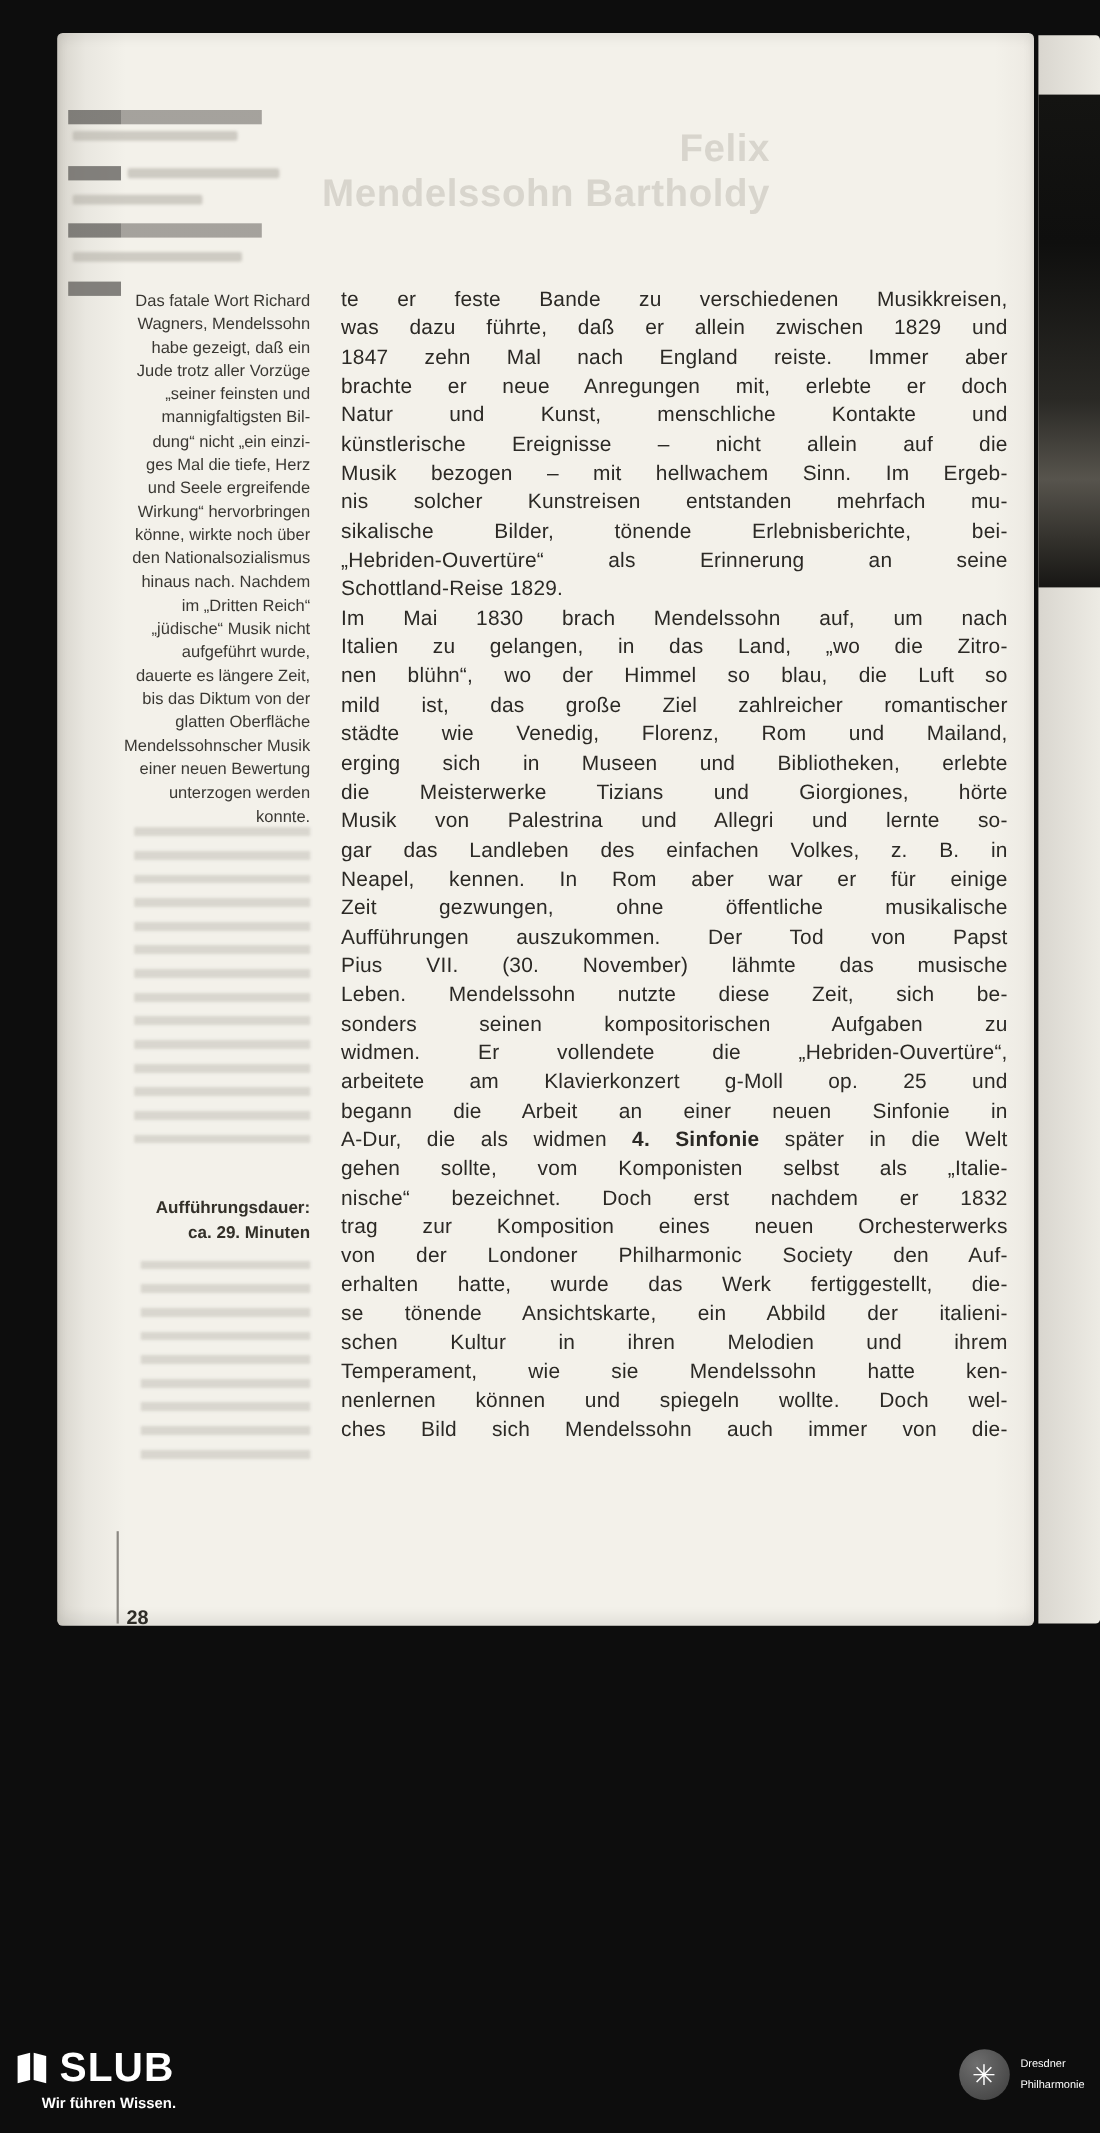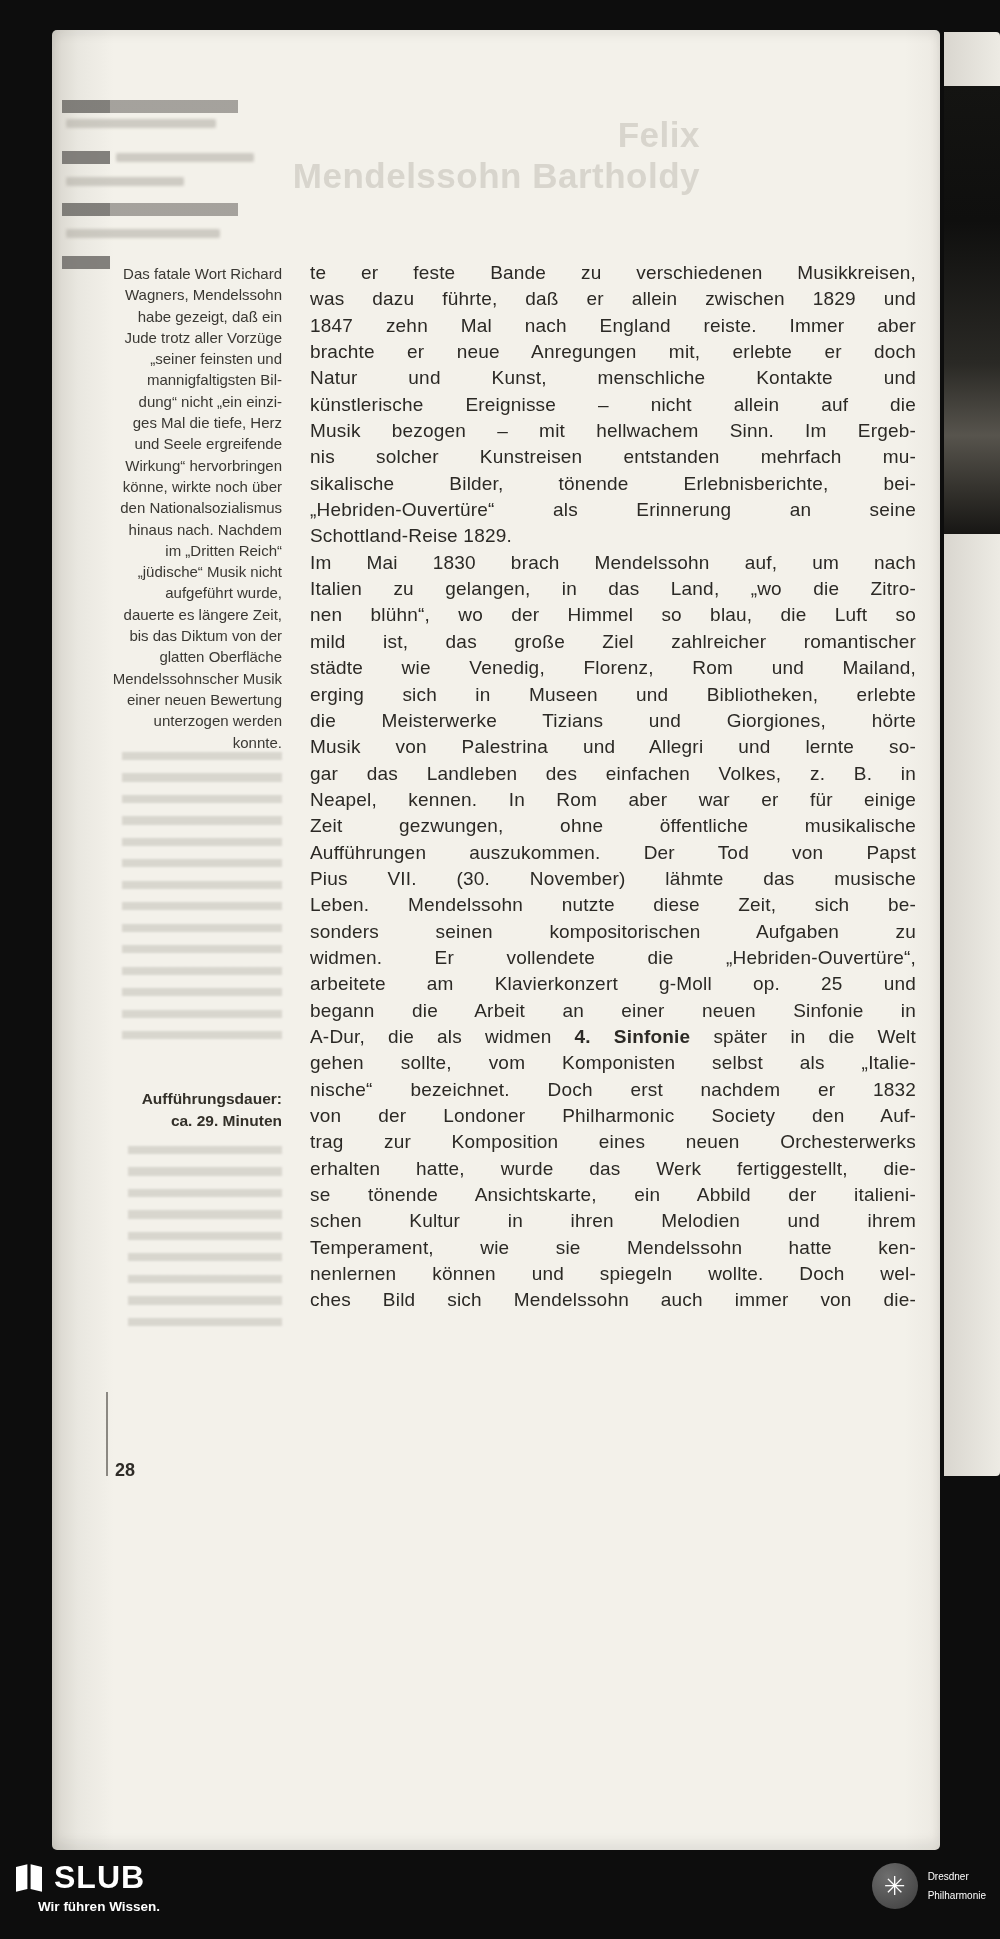--- a/index.html
+++ b/index.html
@@ -4,21 +4,21 @@
 <style>
   :root{
     --background:#0d0d0d; --paper:#f3f1ea; --ink:#2b2925; --sidebar-ink:#3a3833;
     --ghost:#d8d5cd; --footer-text:#ffffff;
   }
   html,body{margin:0;padding:0;background:var(--background);}
   body{width:1000px;height:1939px;overflow:hidden;font-family:"Liberation Sans",sans-serif;}
   .viewer{position:relative;width:1000px;height:1939px;background:var(--background);}
 
   
-  .page{position:absolute;left:52px;top:30px;width:888px;height:1820px;border-radius:5px;
+  .page{position:absolute;left:52px;top:30px;width:888px;height:1448px;border-radius:5px;
     background:linear-gradient(to right,#d7d4cc 0px,#e9e7e0 26px,var(--paper) 62px,var(--paper) 96%,#ece9e2 100%);
     box-shadow:inset 0 6px 10px rgba(0,0,0,.05), inset 0 -8px 12px rgba(0,0,0,.07);}
 
   
   .tabbar{position:absolute;height:13px;opacity:.85;}
   .tab1{left:10px;top:70px;width:176px;background:linear-gradient(to right,#6e6c68 0 48px,#97948f 48px 100%);}
   .tab2{left:10px;top:121px;width:48px;background:#6e6c68;}
   .tab3{left:10px;top:173px;width:176px;background:linear-gradient(to right,#6e6c68 0 48px,#97948f 48px 100%);}
   .tab4{left:10px;top:226px;width:48px;background:#6e6c68;}
   .gline{position:absolute;height:9px;border-radius:2px;background:rgba(174,171,162,.55);filter:blur(1.4px);}
@@ -55,21 +55,21 @@
   .next-page{position:absolute;left:944px;top:32px;width:56px;height:1444px;border-radius:0 4px 4px 0;
     background:linear-gradient(to right,#d9d6cf,#edebe4);}
   .next-photo{position:absolute;left:0;top:54px;width:56px;height:448px;
     background:linear-gradient(180deg,#141412 0%,#0f0f0e 30%,#2a2925 62%,#57544d 78%,#34322d 90%,#171614 100%);}
 
   
   .footer{position:absolute;left:0;top:1855px;width:1000px;height:84px;color:var(--footer-text);}
   .slub{position:absolute;left:12px;top:4px;}
   .slub-row{display:flex;align-items:center;gap:8px;}
   .slub-icon{width:34px;height:34px;display:inline-block;}
-  .slub-name{font-size:32px;font-weight:700;letter-spacing:1px;}
+  .slub-name{font-size:37px;font-weight:700;letter-spacing:1px;}
   .slub-tag{font-size:13.5px;font-weight:700;margin-left:26px;margin-top:3px;}
   .phil{position:absolute;right:14px;top:8px;display:flex;align-items:center;gap:10px;}
   .phil-circle{width:46px;height:46px;border-radius:50%;background:radial-gradient(circle at 35% 30%,#6e6e6e,#3d3d3d);
     display:flex;align-items:center;justify-content:center;}
   .phil-star{color:#fff;font-size:26px;line-height:1;}
   .phil-text{display:flex;flex-direction:column;font-size:10px;line-height:19px;}
 </style>
 </head>
 <body>
 
@@ -152,22 +152,22 @@
         <div class="tline">Aufführungen auszukommen. Der Tod von Papst</div>
         <div class="tline">Pius VII. (30. November) lähmte das musische</div>
         <div class="tline">Leben. Mendelssohn nutzte diese Zeit, sich be-</div>
         <div class="tline">sonders seinen kompositorischen Aufgaben zu</div>
         <div class="tline">widmen. Er vollendete die „Hebriden-Ouvertüre“,</div>
         <div class="tline">arbeitete am Klavierkonzert g-Moll op. 25 und</div>
         <div class="tline">begann die Arbeit an einer neuen Sinfonie in</div>
         <div class="tline"><span>A-Dur, die als widmen </span><b>4. Sinfonie</b><span> später in die Welt</span></div>
         <div class="tline">gehen sollte, vom Komponisten selbst als „Italie-</div>
         <div class="tline">nische“ bezeichnet. Doch erst nachdem er 1832</div>
+        <div class="tline">trag zur Komposition eines neuen Orchesterwerks</div>
         <div class="tline">von der Londoner Philharmonic Society den Auf-</div>
-        <div class="tline">trag zur Komposition eines neuen Orchesterwerks</div>
         <div class="tline">erhalten hatte, wurde das Werk fertiggestellt, die-</div>
         <div class="tline">se tönende Ansichtskarte, ein Abbild der italieni-</div>
         <div class="tline">schen Kultur in ihren Melodien und ihrem</div>
         <div class="tline">Temperament, wie sie Mendelssohn hatte ken-</div>
         <div class="tline">nenlernen können und spiegeln wollte. Doch wel-</div>
         <div class="tline">ches Bild sich Mendelssohn auch immer von die-</div>
       </div>
 
     <div class="pagenum-rule"></div>
     <div class="pagenum">28</div>

